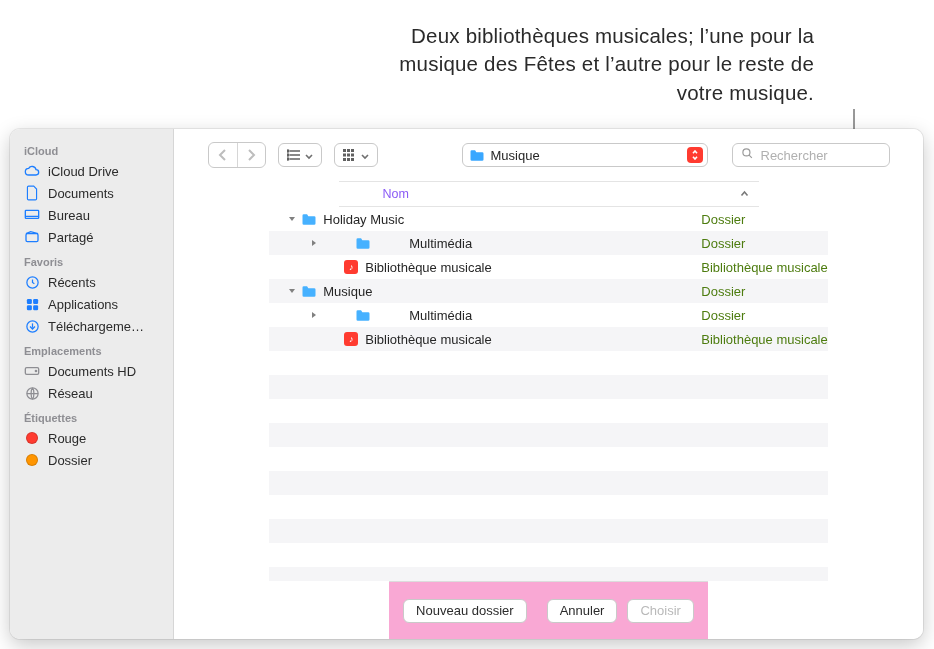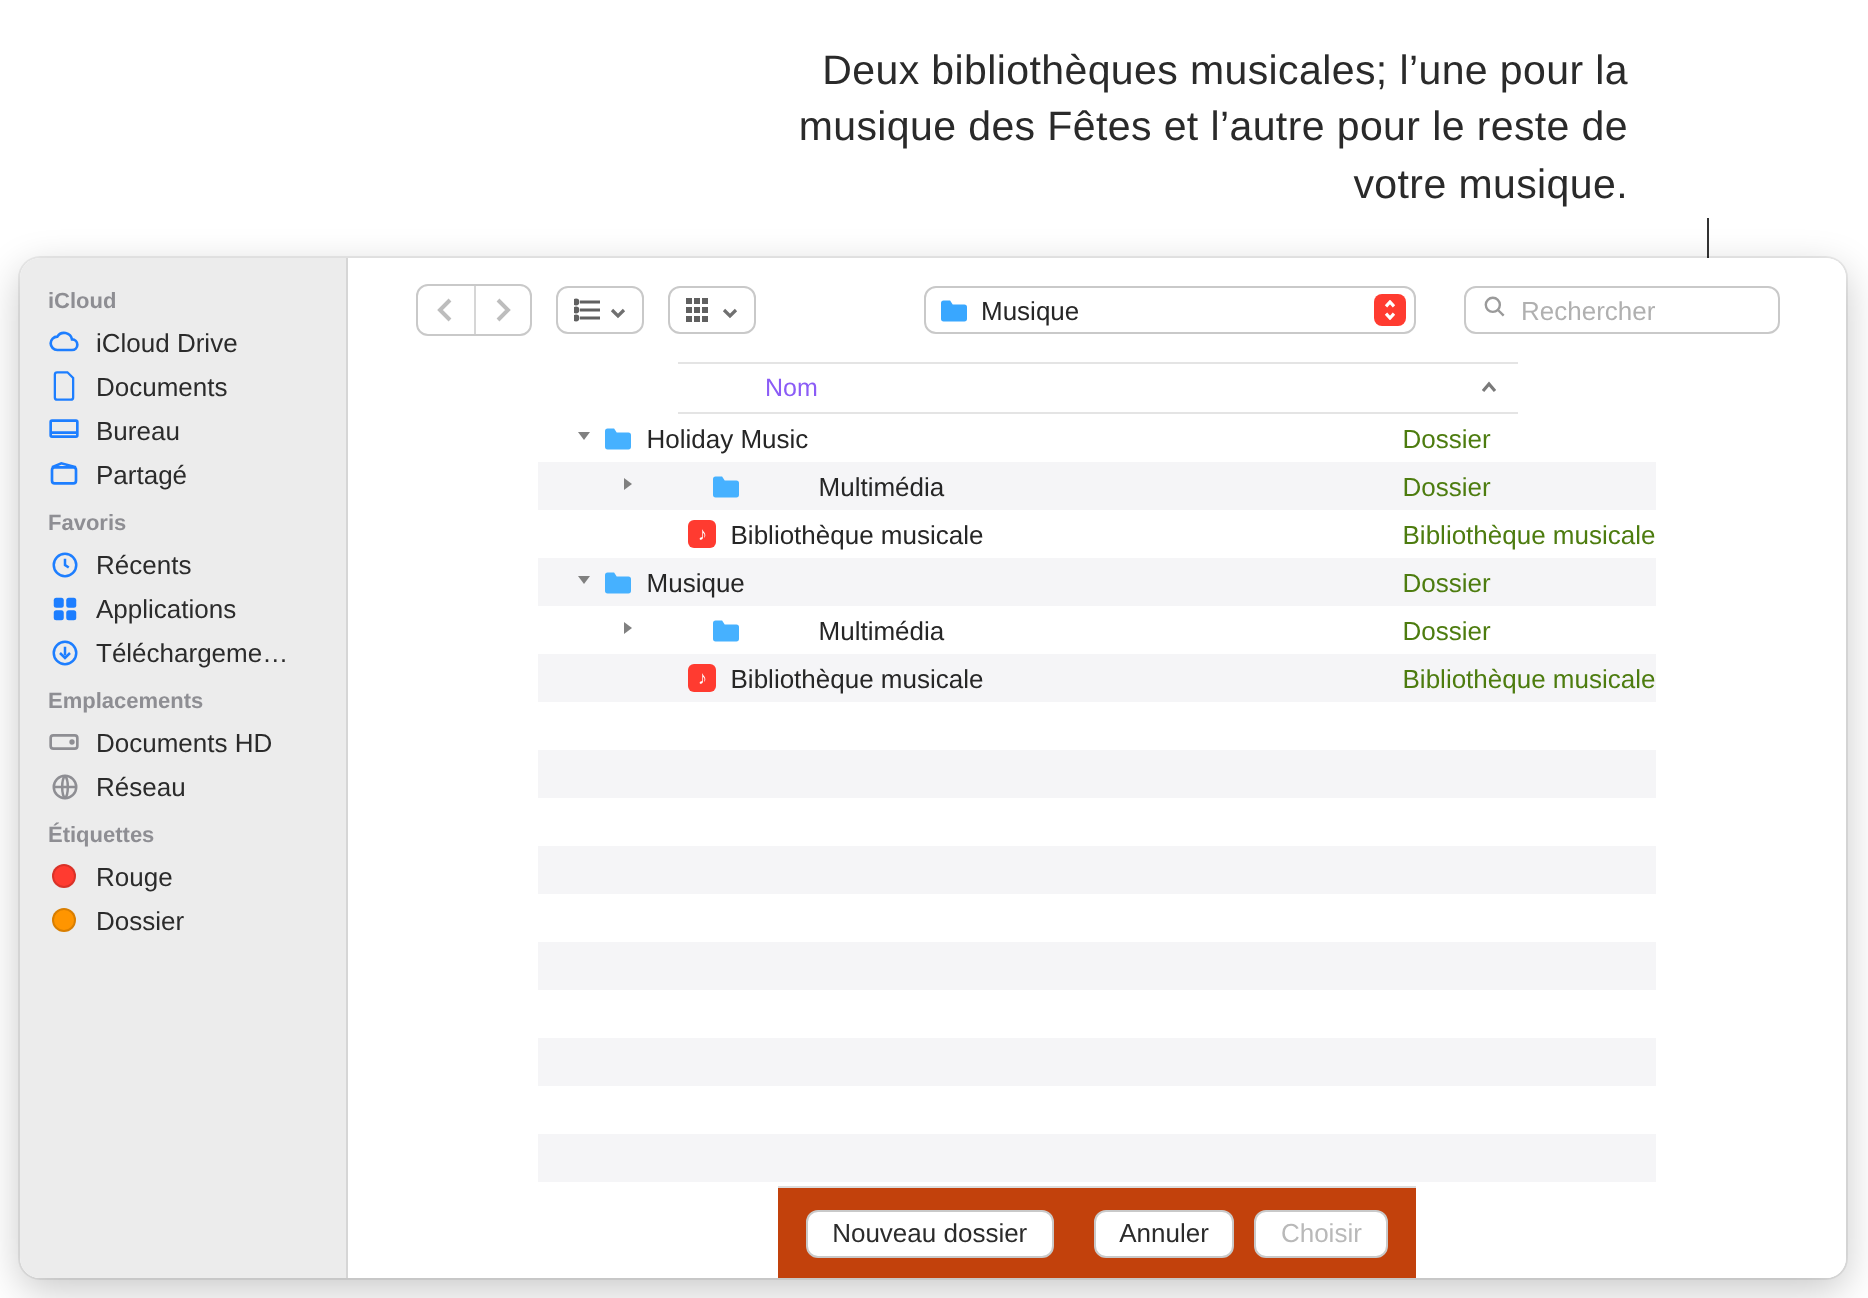--- a/index.html
+++ b/index.html
@@ -60,21 +60,21 @@
   .row .rtype { flex: 1; padding-left: 12px; color: #4d7c0f; }
   .disc-tri { width: 10px; text-align: center; color: #808080; font-size: 10px; }
   .depth-0 { padding-left: 18px; }
   .depth-1 { padding-left: 40px; gap: 32px; }
   .depth-2 { padding-left: 60px; }
   .ficon { width: 18px; height: 18px; margin: 0 5px 0 3px; display: flex; align-items: center; justify-content: center; }
   .folder-ico svg { color: #46b1ff; }
   .mlib-ico { width: 14px; height: 14px; border-radius: 3px; background: #ff3b30; color: #fff; display: flex; align-items: center; justify-content: center; font-size: 9px; }
 
   
-  .bottom { height: 46px; border-top: 1px solid #dcdcdc; display: flex; align-items: center; padding: 0 14px; gap: 10px; background: #c2410c; }
+  .bottom { height: 58px; border-top: 1px solid #dcdcdc; display: flex; align-items: center; padding: 0 14px; gap: 10px; background: #f9a8d4; }
   .btn { border: 0.5px solid #c9c9c9; background: #fff; border-radius: 6px; height: 24px; padding: 0 12px; font-size: 13px; color: #2b2b2b; display: inline-flex; align-items: center; }
   .btn:disabled { color: #b9b9b9; }
   .bottom .spacer { flex: 1; }
 
 </style>
 </head>
 <body>
 
 <div class="page">
   <div class="caption">Deux bibliothèques musicales; l’une pour la musique des Fêtes et l’autre pour le reste de votre musique.</div>

